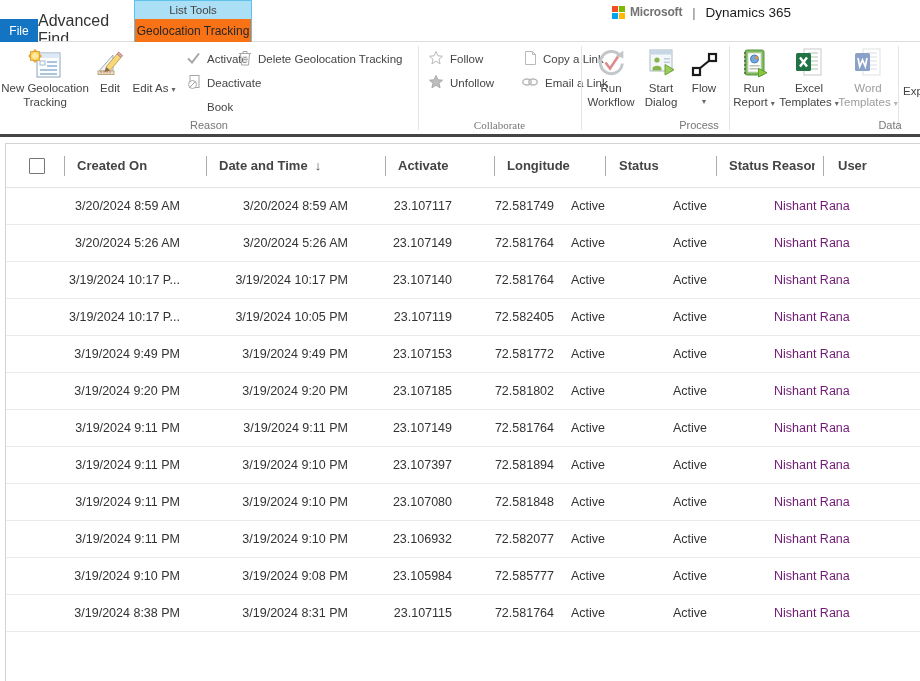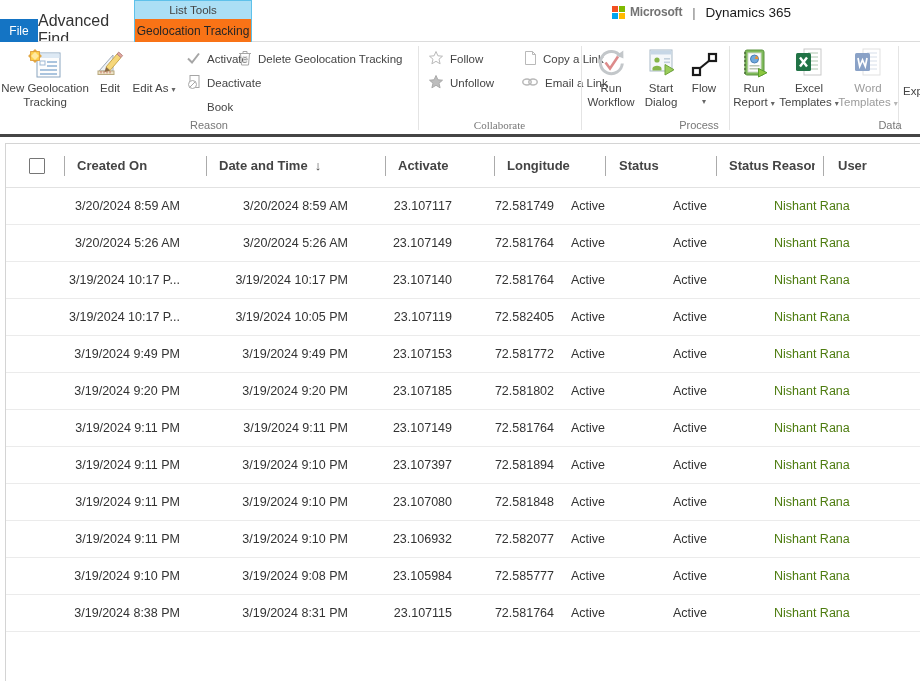--- a/index.html
+++ b/index.html
@@ -60,21 +60,21 @@
   .col-check { width:42px; flex:none; }
   .col-created { width:134px; flex:none; padding-right:2px; }
   .col-datetime { width:171px; flex:none; padding-right:5px; }
   .col-lat { width:101px; flex:none; padding-right:2px; }
   .col-lng { width:103px; flex:none; padding-right:3px; }
   .col-status { width:103px; flex:none; padding-left:14px; }
   .col-reason { width:99px; flex:none; padding-left:13px; }
   .col-user { width:105px; flex:none; padding-left:15px; }
   .col-name { flex:1; padding-left:13px; }
   .hcell.col-created,.hcell.col-datetime,.hcell.col-lat,.hcell.col-lng { justify-content:flex-start; padding-left:13px; }
-  .user-link { color:#4d7c0f; text-decoration:none; cursor:pointer; }
+  .user-link { color:#701a75; text-decoration:none; cursor:pointer; }
 </style>
 </head>
 <body>
 
 <div class="app">
 
   <div class="topbar">
     <div class="tabline"></div>
     <div class="file-tab">File</div>
     <div class="advfind-tab">Advanced Find</div>

